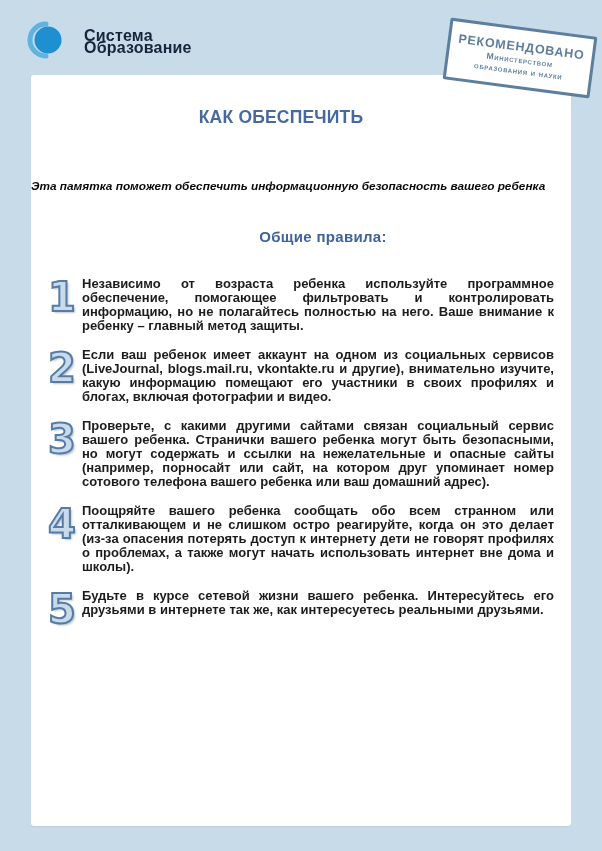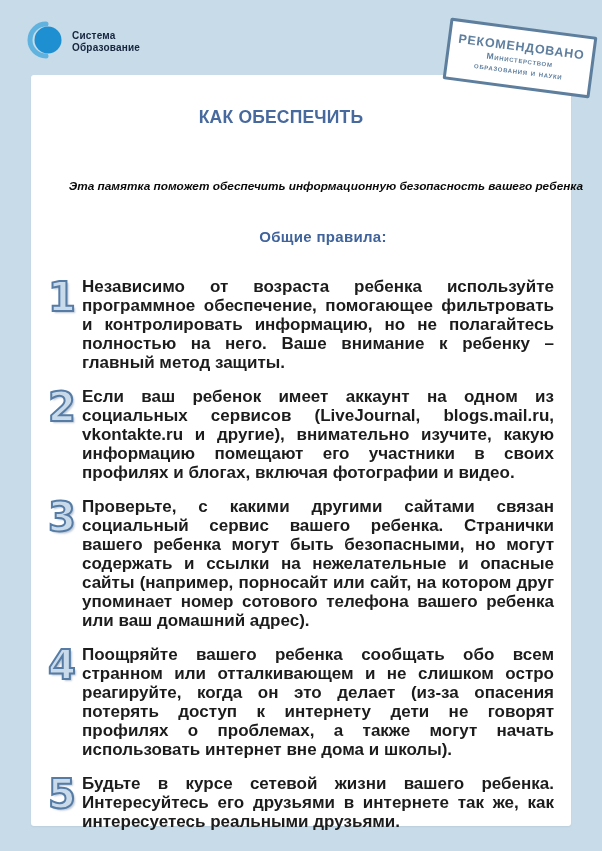--- a/index.html
+++ b/index.html
@@ -27,25 +27,26 @@
   
   .logo {
     position: absolute;
     left: 25px;
     top: 20px;
     display: flex;
     align-items: center;
     gap: 7px;
   }
   .logo-text {
-    font-size: 10px;
+    font-size: 16px;
     font-weight: bold;
     color: #16243d;
     line-height: 12.5px;
     letter-spacing: 0.2px;
+    margin-left: 12px;
   }
   
   .stamp {
     position: absolute;
     left: 446px;
     top: 27px;
     width: 142px;
     height: 56px;
     background: #ffffff;
     border: 3px solid #5e7e9e;
@@ -82,21 +83,21 @@
     line-height: 23px;
     font-weight: bold;
     color: #47699e;
     letter-spacing: 0.2px;
   }
   .subtitle {
     position: absolute;
     top: 179px;
     left: 31px;
     width: 552px;
-    text-align: right;
+    text-align: left;
     font-size: 11.8px;
     font-weight: bold;
     font-style: italic;
     color: #0a0a0a;
   }
   .section-heading {
     position: absolute;
     top: 228px;
     left: 31px;
     width: 584px;
@@ -123,22 +124,22 @@
     font-family: "DejaVu Sans", sans-serif;
     font-size: 40px;
     line-height: 40px;
     font-weight: bold;
     color: #c9dbeb;
     -webkit-text-stroke: 2px #567ca6;
     text-shadow: 2px 2px 2px rgba(60, 95, 135, 0.35);
   }
   .rule-text {
     flex: 1;
-    font-size: 17px;
-    line-height: 19px;
+    font-size: 13px;
+    line-height: 14px;
     font-weight: bold;
     color: #1c1c1c;
     text-align: justify;
   }
 </style>
 </head>
 <body>
 
 <div class="card"></div>
 

